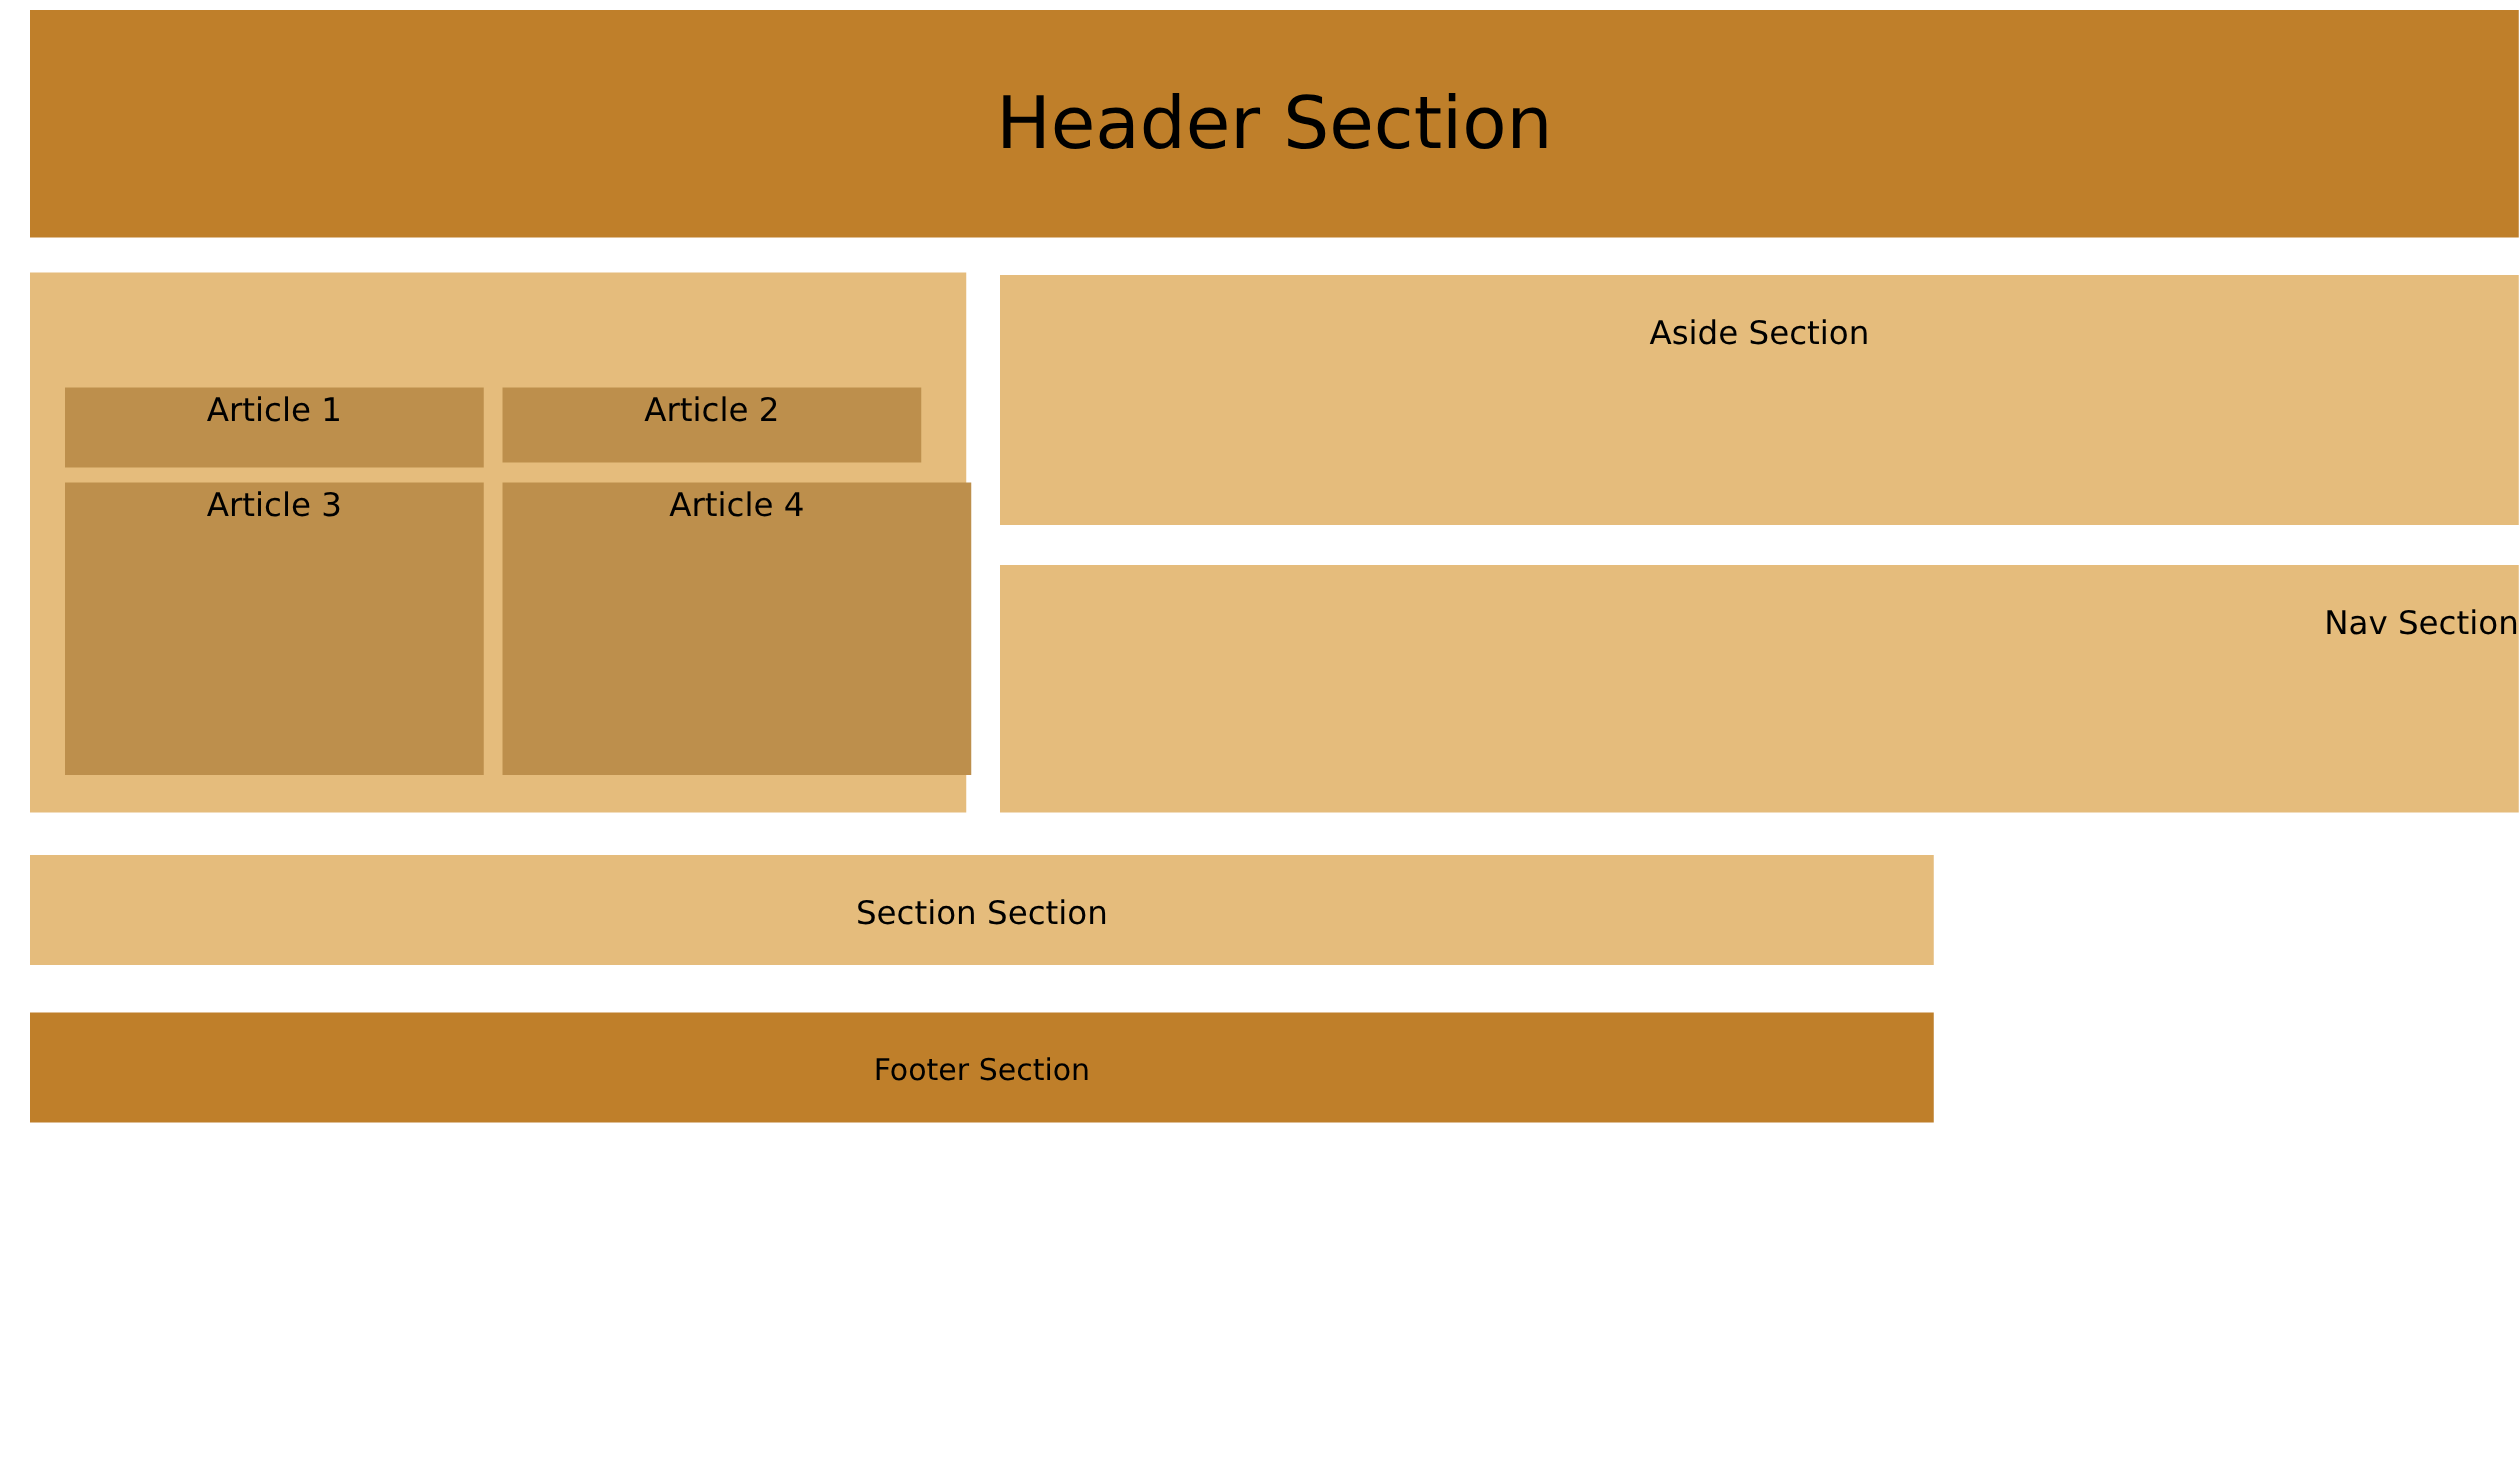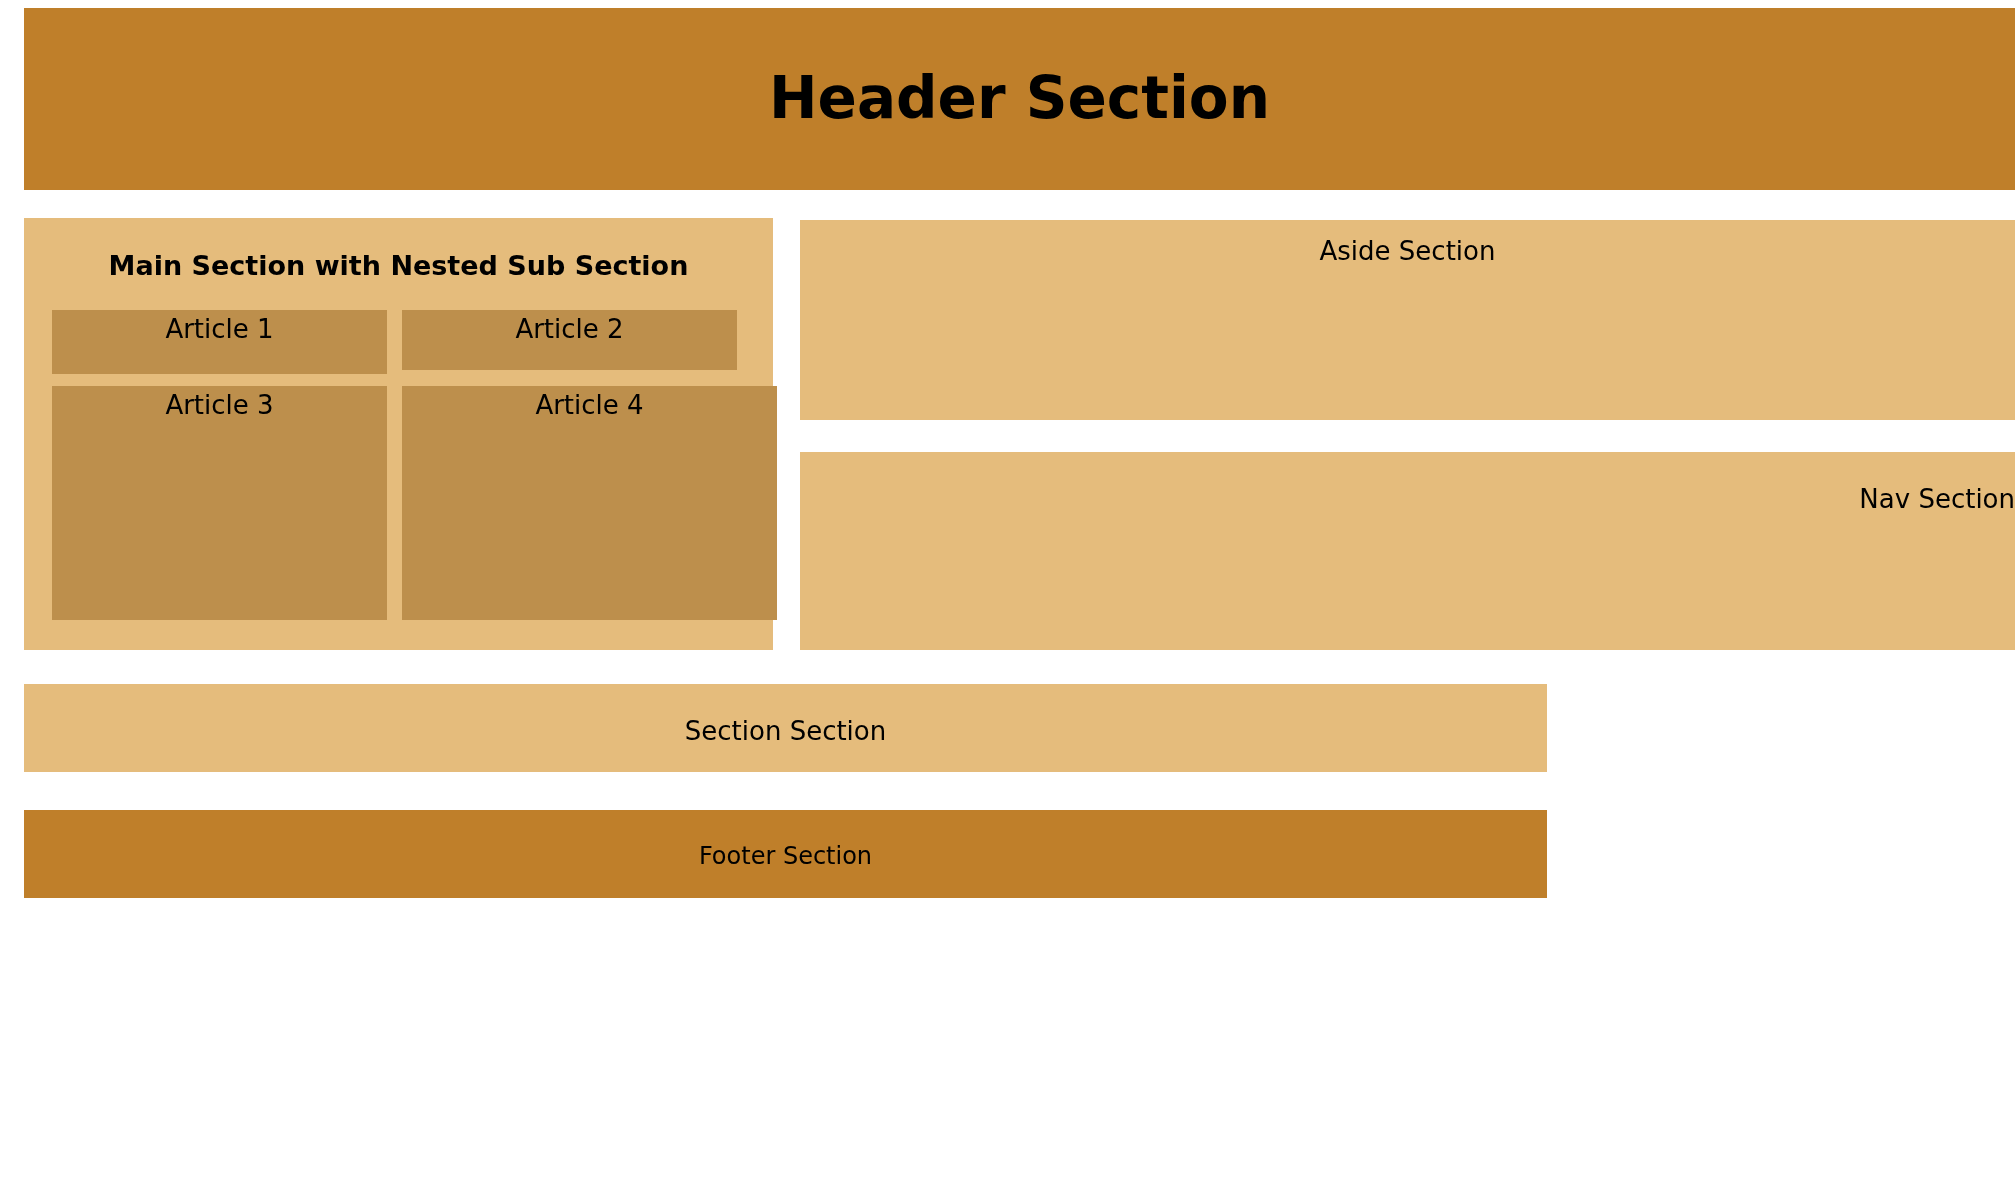--- a/index.html
+++ b/index.html
@@ -32,21 +32,21 @@
     top: 8px;
     width: 1991px;
     height: 182px;
     background: #bf7f2a;
     display: flex;
     align-items: center;
     justify-content: center;
   }
   .header-title {
     font-size: 58px;
-    font-weight: bold;
+    font-weight: normal;
     line-height: 1.1;
     letter-spacing: 0px;
     color: #000000;
     margin: 4px;
     text-align: right;
   }
 
   
   .main {
     position: absolute;
@@ -88,21 +88,21 @@
     position: absolute;
     left: 800px;
     top: 220px;
     width: 1215px;
     height: 200px;
     background: #e5bc7c;
     text-align: center;
   }
   .aside-label {
     display: block;
-    padding-top: 16px;
+    padding-top: 32px;
     font-size: 26px;
     color: #000000;
   }
 
   
   .nav {
     position: absolute;
     left: 800px;
     top: 452px;
     width: 1215px;
@@ -154,21 +154,20 @@
 </head>
 <body>
 
 <div class="page">
 
   <header class="header">
     <h1 class="header-title">Header Section</h1>
   </header>
 
   <main class="main">
-    <h2 class="main-title">Main Section with Nested Sub Section</h2>
 
     <article class="article article-1">
       <span class="article-label">Article 1</span>
     </article>
 
     <article class="article article-2">
       <span class="article-label">Article 2</span>
     </article>
 
     <article class="article article-3">

